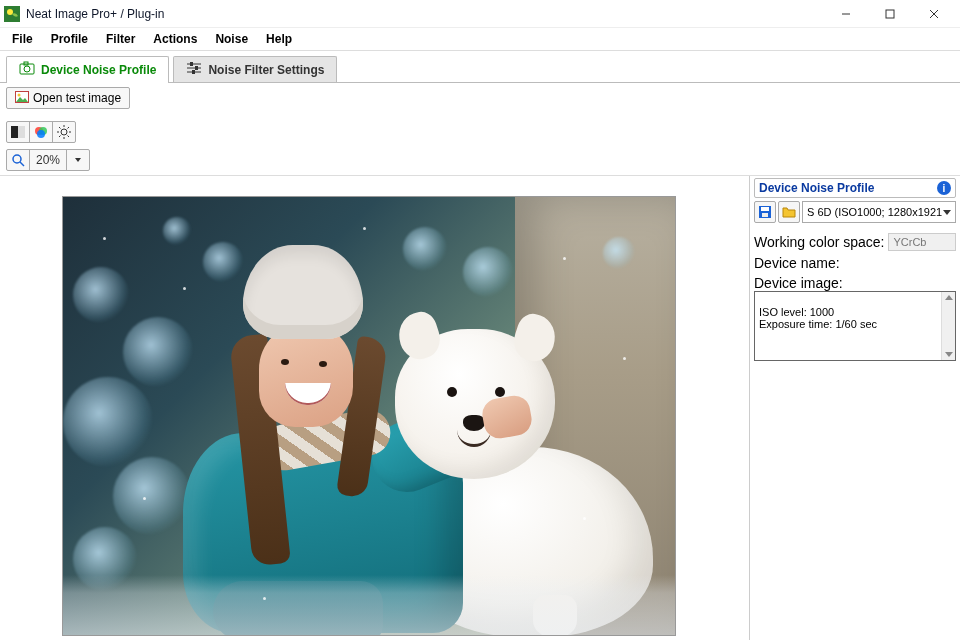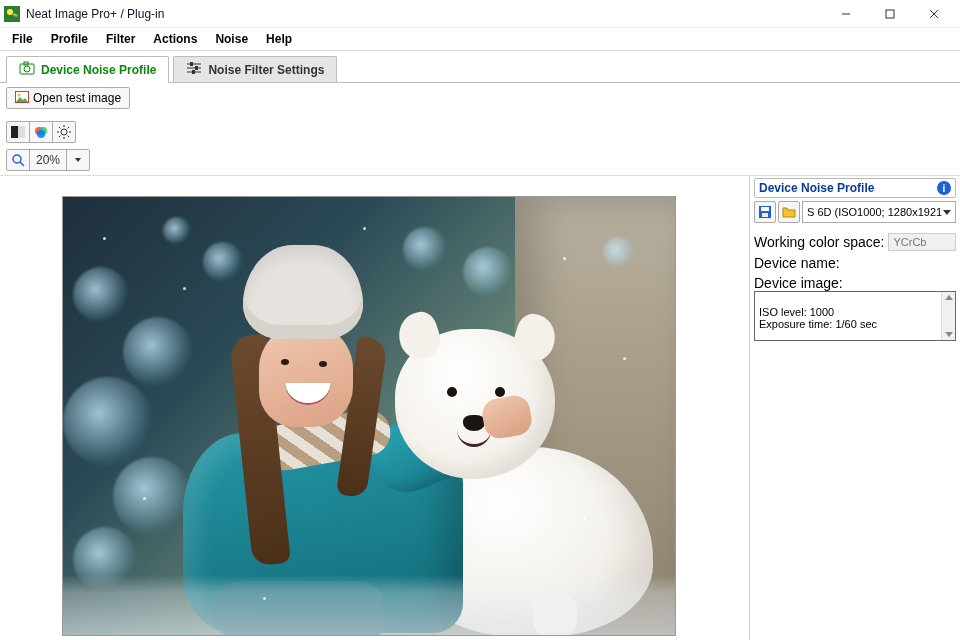--- a/index.html
+++ b/index.html
@@ -332,21 +332,21 @@
   .field-label{font-size:14px;color:#000;margin-top:4px;}
   .ro-field{
     height:18px;border:1px solid #ccc;background:#f0f0f0;color:#777;
     padding:1px 4px;font-size:11px;display:flex;align-items:center;
   }
   .text-field{
     height:20px;border:1px solid #666;background:#fff;padding:1px 4px;font-size:11px;
     display:flex;align-items:center;
   }
   .textarea-field{
-    height:50px;border:1px solid #666;background:#fff;padding:2px 4px;font-size:11px;
+    height:70px;border:1px solid #666;background:#fff;padding:2px 4px;font-size:11px;
     position:relative;white-space:pre-line;
   }
   .scroll-thumb{
     position:absolute;right:0;top:0;width:14px;height:100%;
     background:#f0f0f0;border-left:1px solid #ddd;
   }
   .scroll-thumb .up,.scroll-thumb .down{
     position:absolute;left:3px;width:0;height:0;
     border-left:4px solid transparent;border-right:4px solid transparent;
   }

